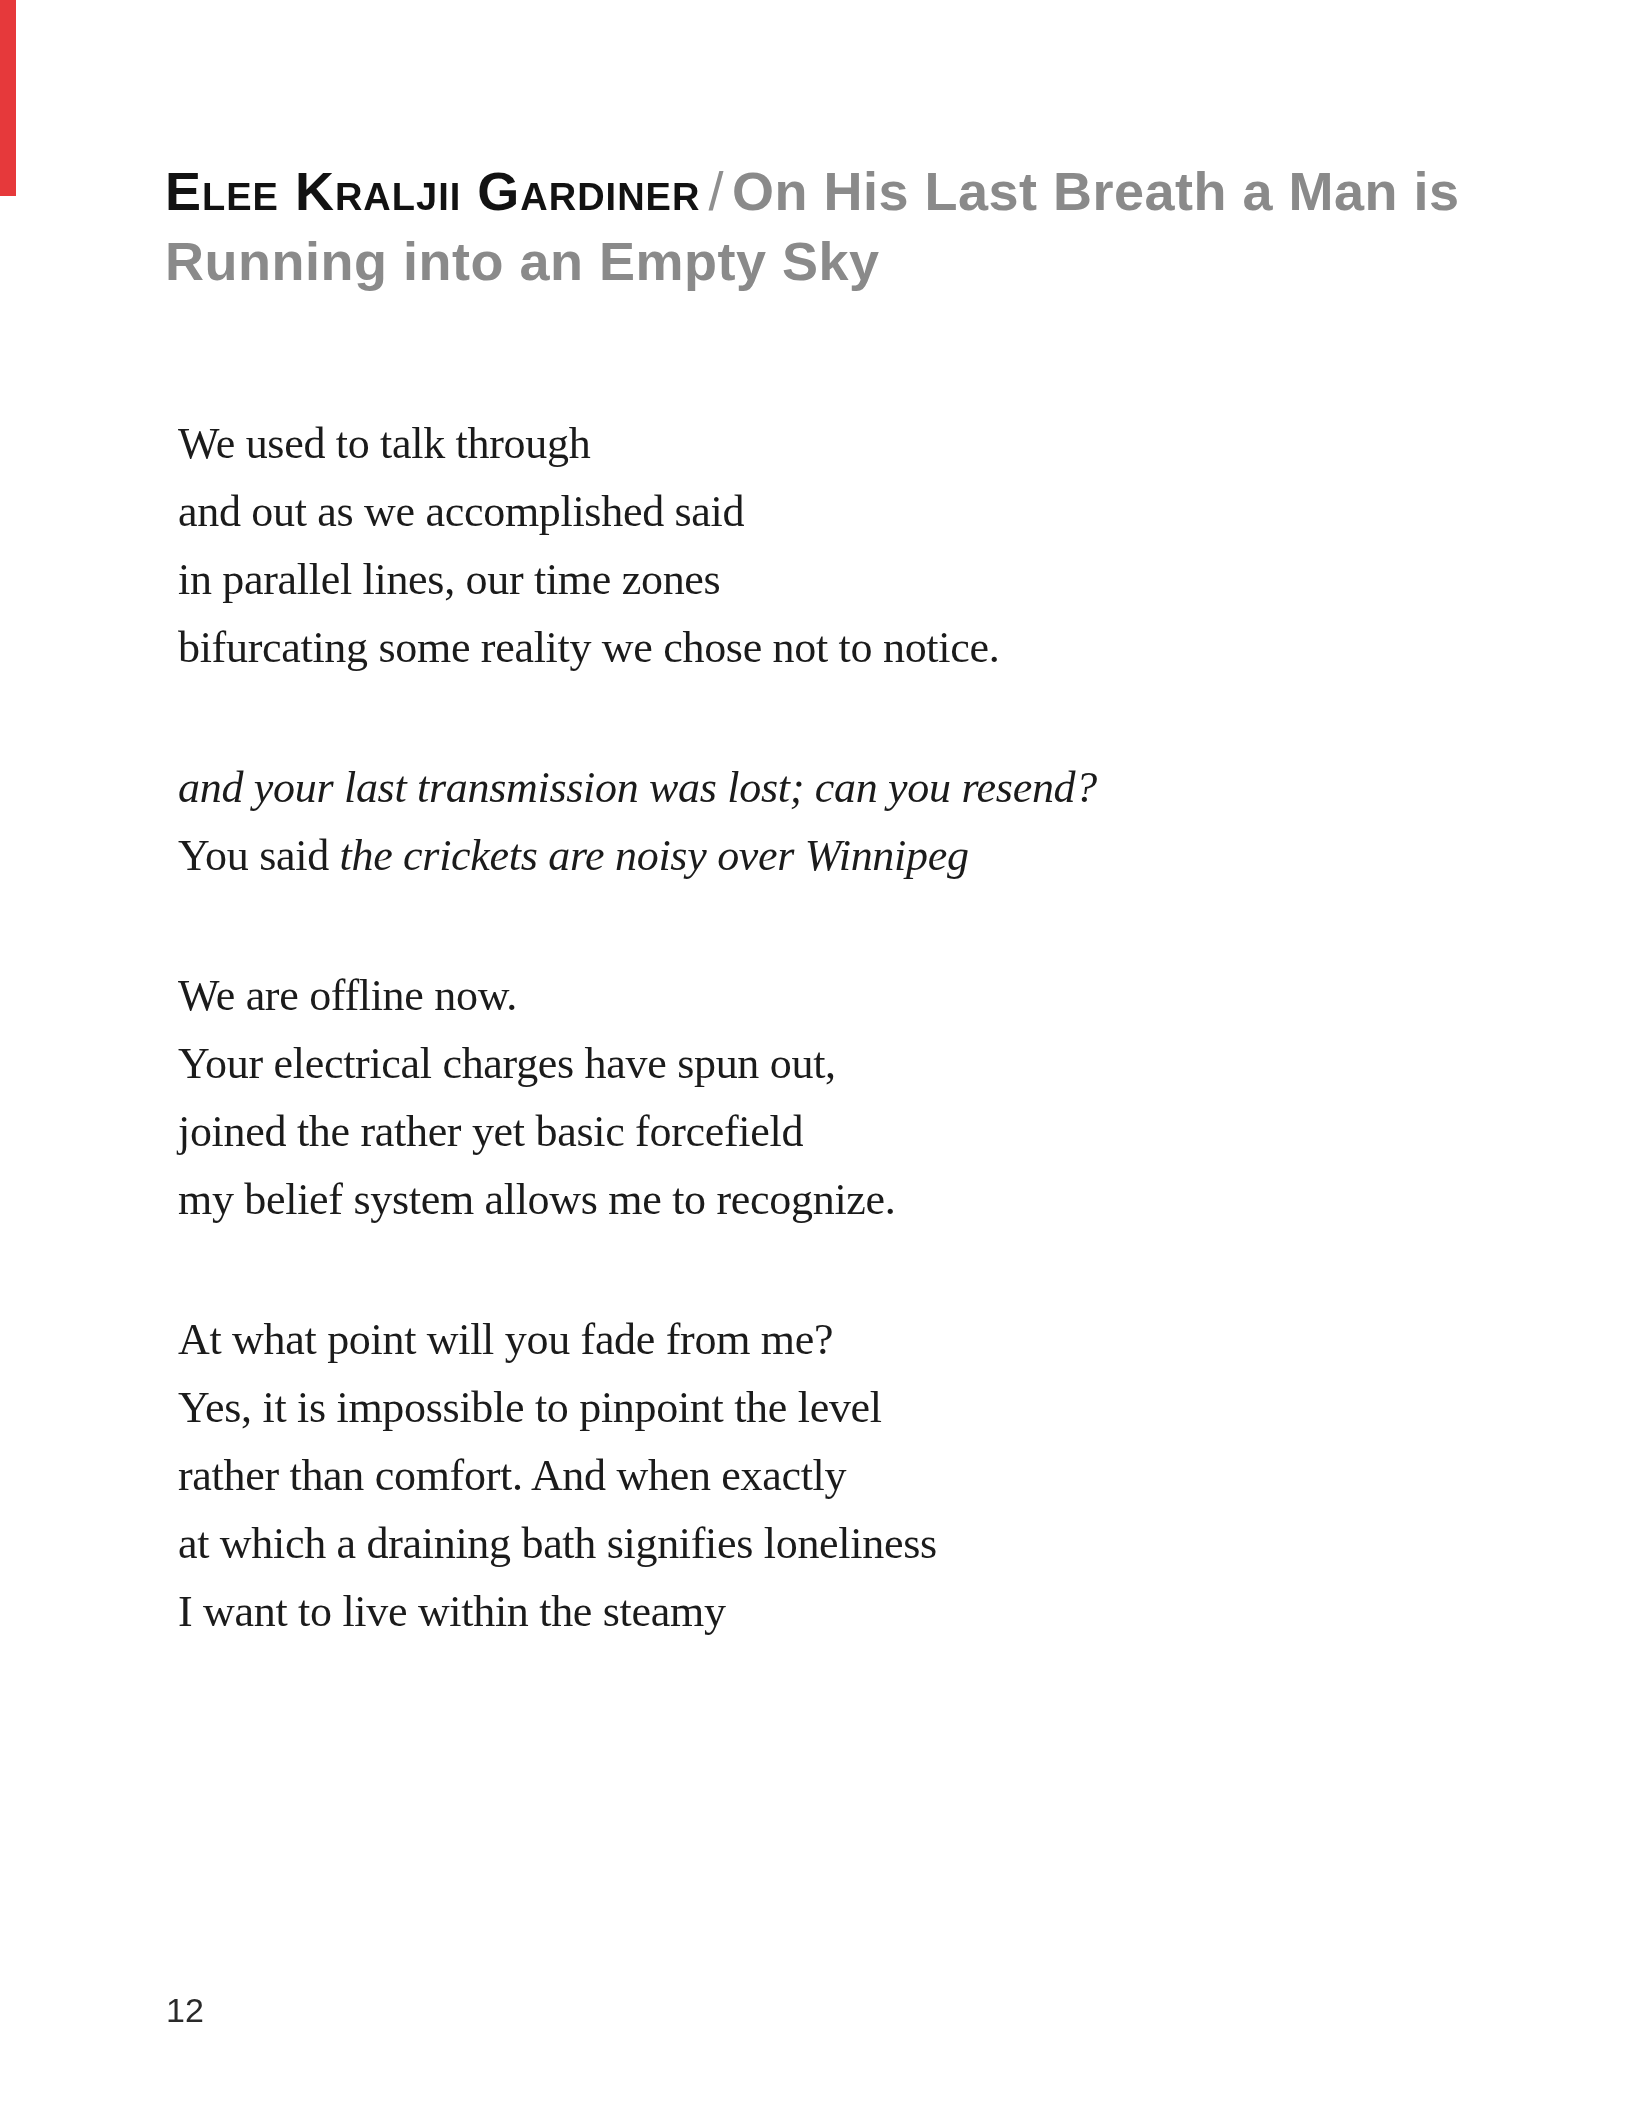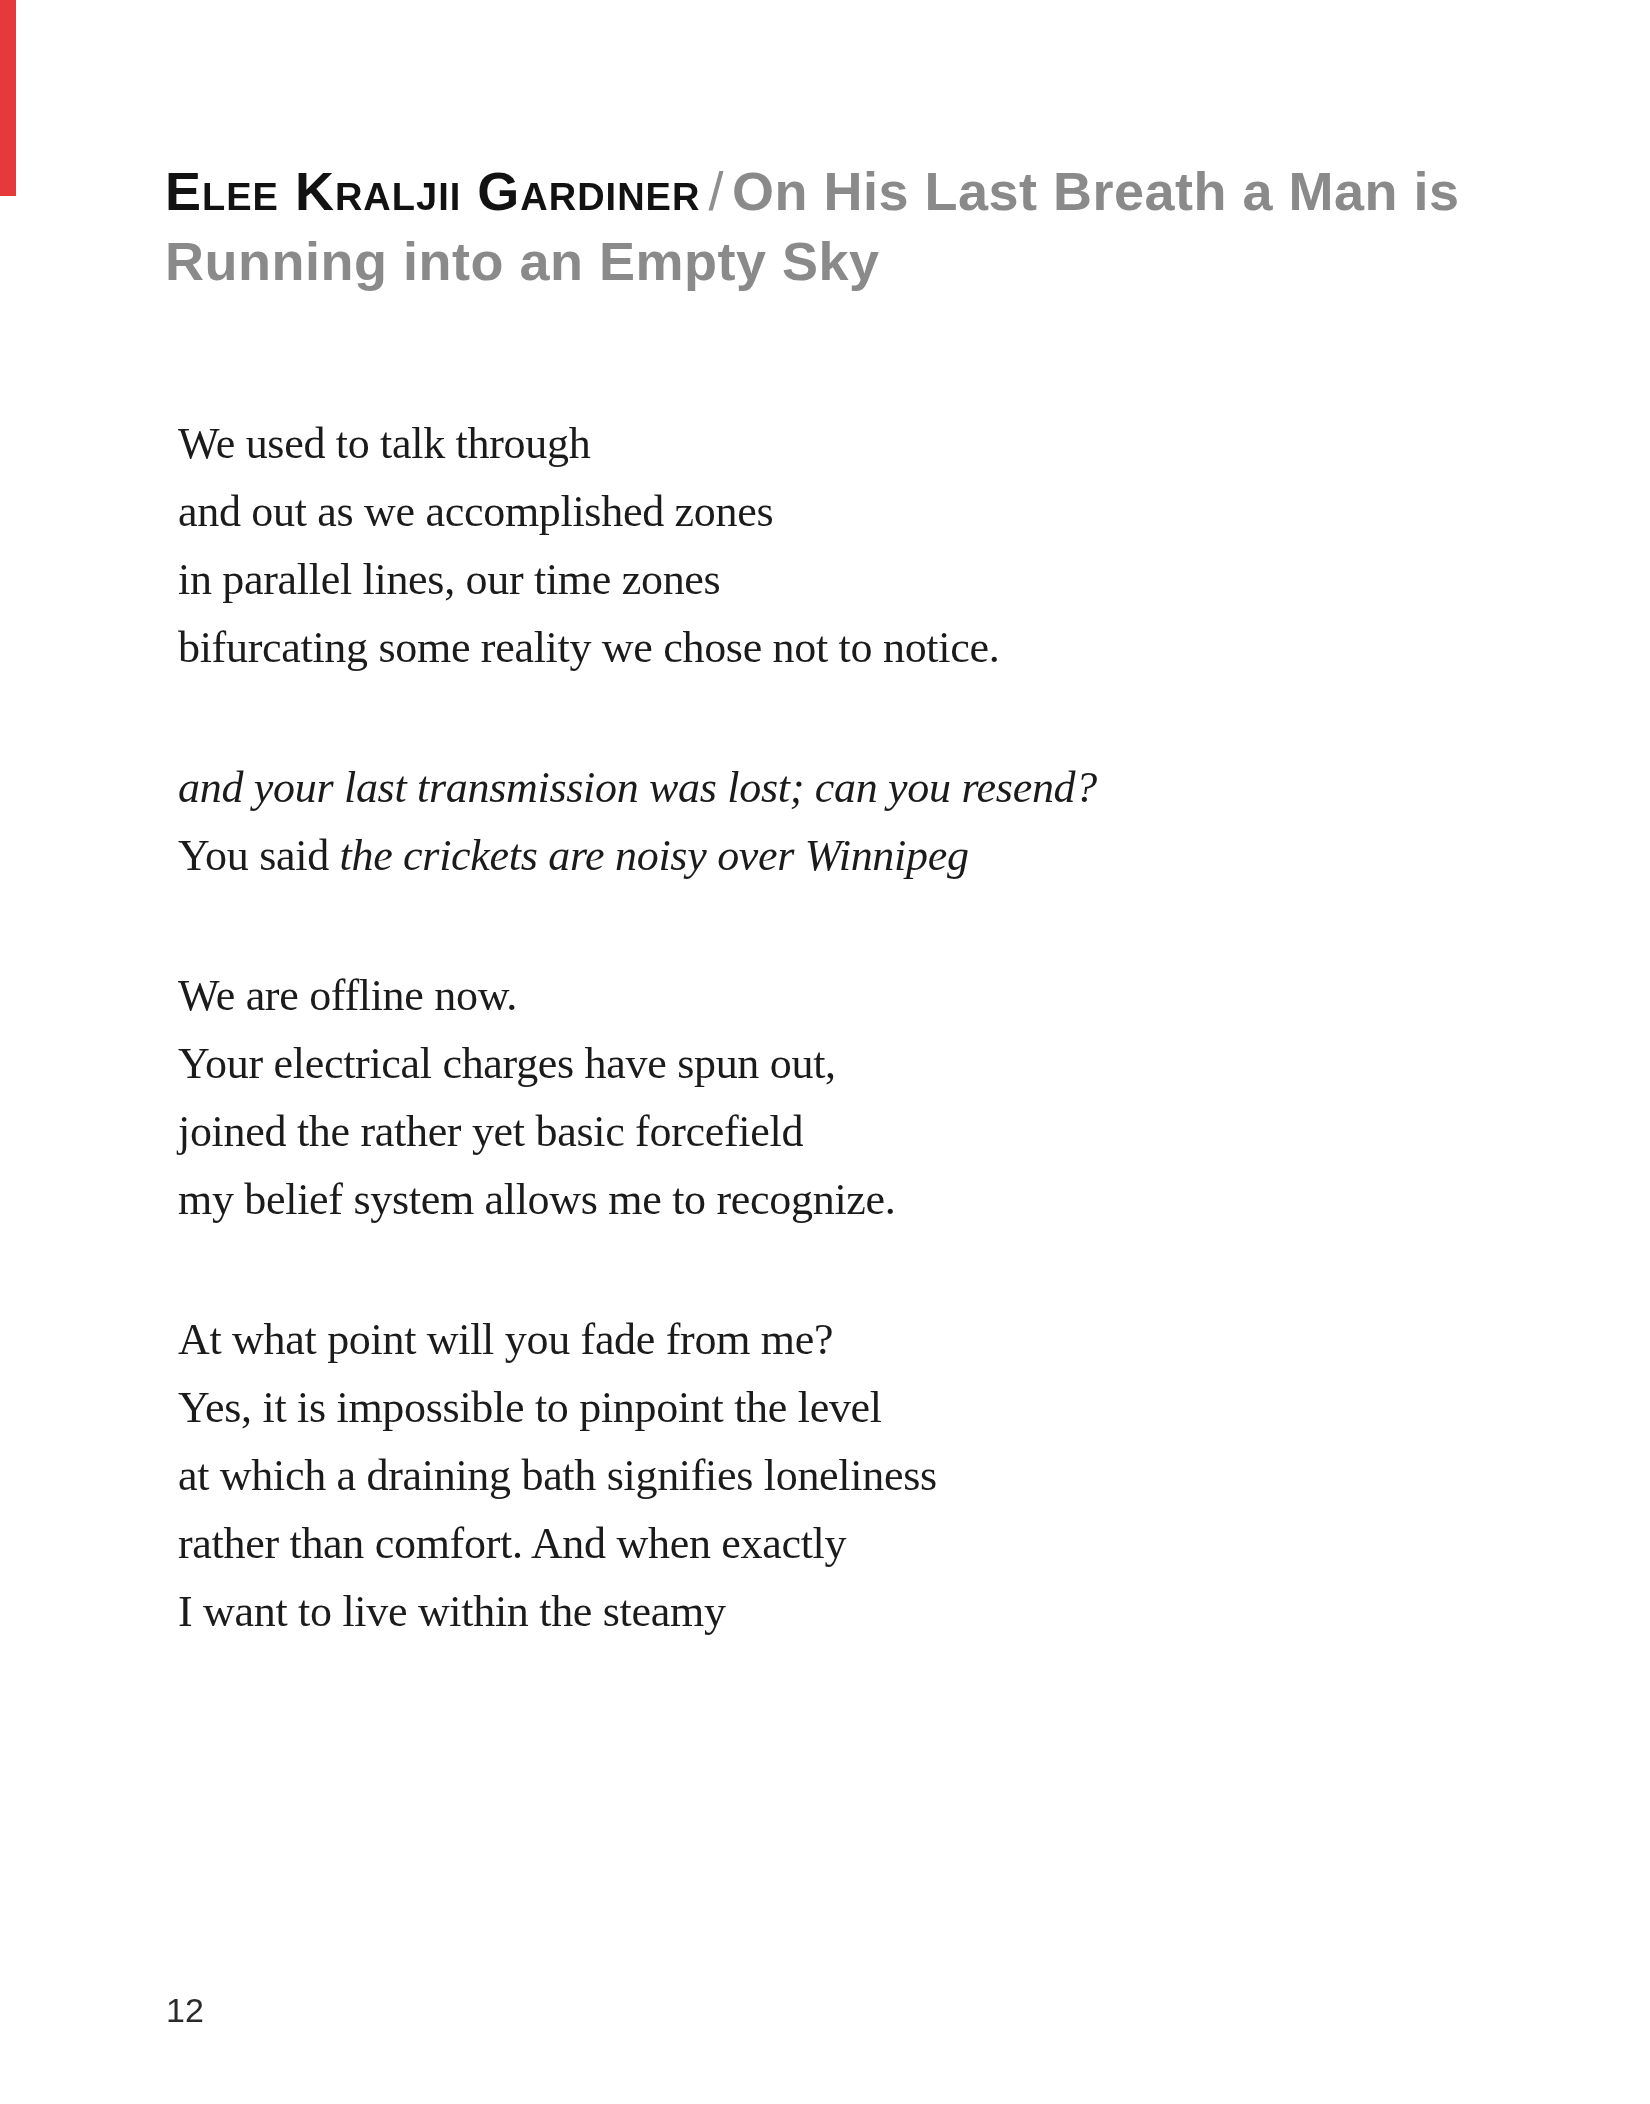--- a/index.html
+++ b/index.html
@@ -78,42 +78,42 @@
   <header class="header">
     <span class="author" style="color: rgb(18, 18, 18);">Elee Kraljii Gardiner</span><span class="sep" style="color: rgb(143, 143, 143);">/</span><span class="title" style="color: rgb(138, 138, 138);">On His Last Breath a Man is</span>
     <br>
     <span class="title" style="color: rgb(138, 138, 138);">Running into an Empty Sky</span>
   </header>
 
   <main class="poem" style="color: rgb(27, 27, 27);">
 
     <div class="stanza">
       <div class="line">We used to talk through</div>
-      <div class="line">and out as we accomplished zones</div>
+      <div class="line">and out as we accomplished said</div>
       <div class="line">in parallel lines, our time zones</div>
       <div class="line">bifurcating some reality we chose not to notice.</div>
     </div>
 
     <div class="stanza">
       <div class="line it">and your last transmission was lost; can you resend?</div>
       <div class="line"><span>You said </span><span class="it">the crickets are noisy over Winnipeg</span></div>
     </div>
 
     <div class="stanza">
       <div class="line">We are offline now.</div>
       <div class="line">Your electrical charges have spun out,</div>
       <div class="line">joined the rather yet basic forcefield</div>
       <div class="line">my belief system allows me to recognize.</div>
     </div>
 
     <div class="stanza">
       <div class="line">At what point will you fade from me?</div>
       <div class="line">Yes, it is impossible to pinpoint the level</div>
+      <div class="line">rather than comfort. And when exactly</div>
       <div class="line">at which a draining bath signifies loneliness</div>
-      <div class="line">rather than comfort. And when exactly</div>
       <div class="line">I want to live within the steamy</div>
     </div>
 
   </main>
 
   <footer>
     <div class="pagenum">12</div>
   </footer>
 
 </div>

